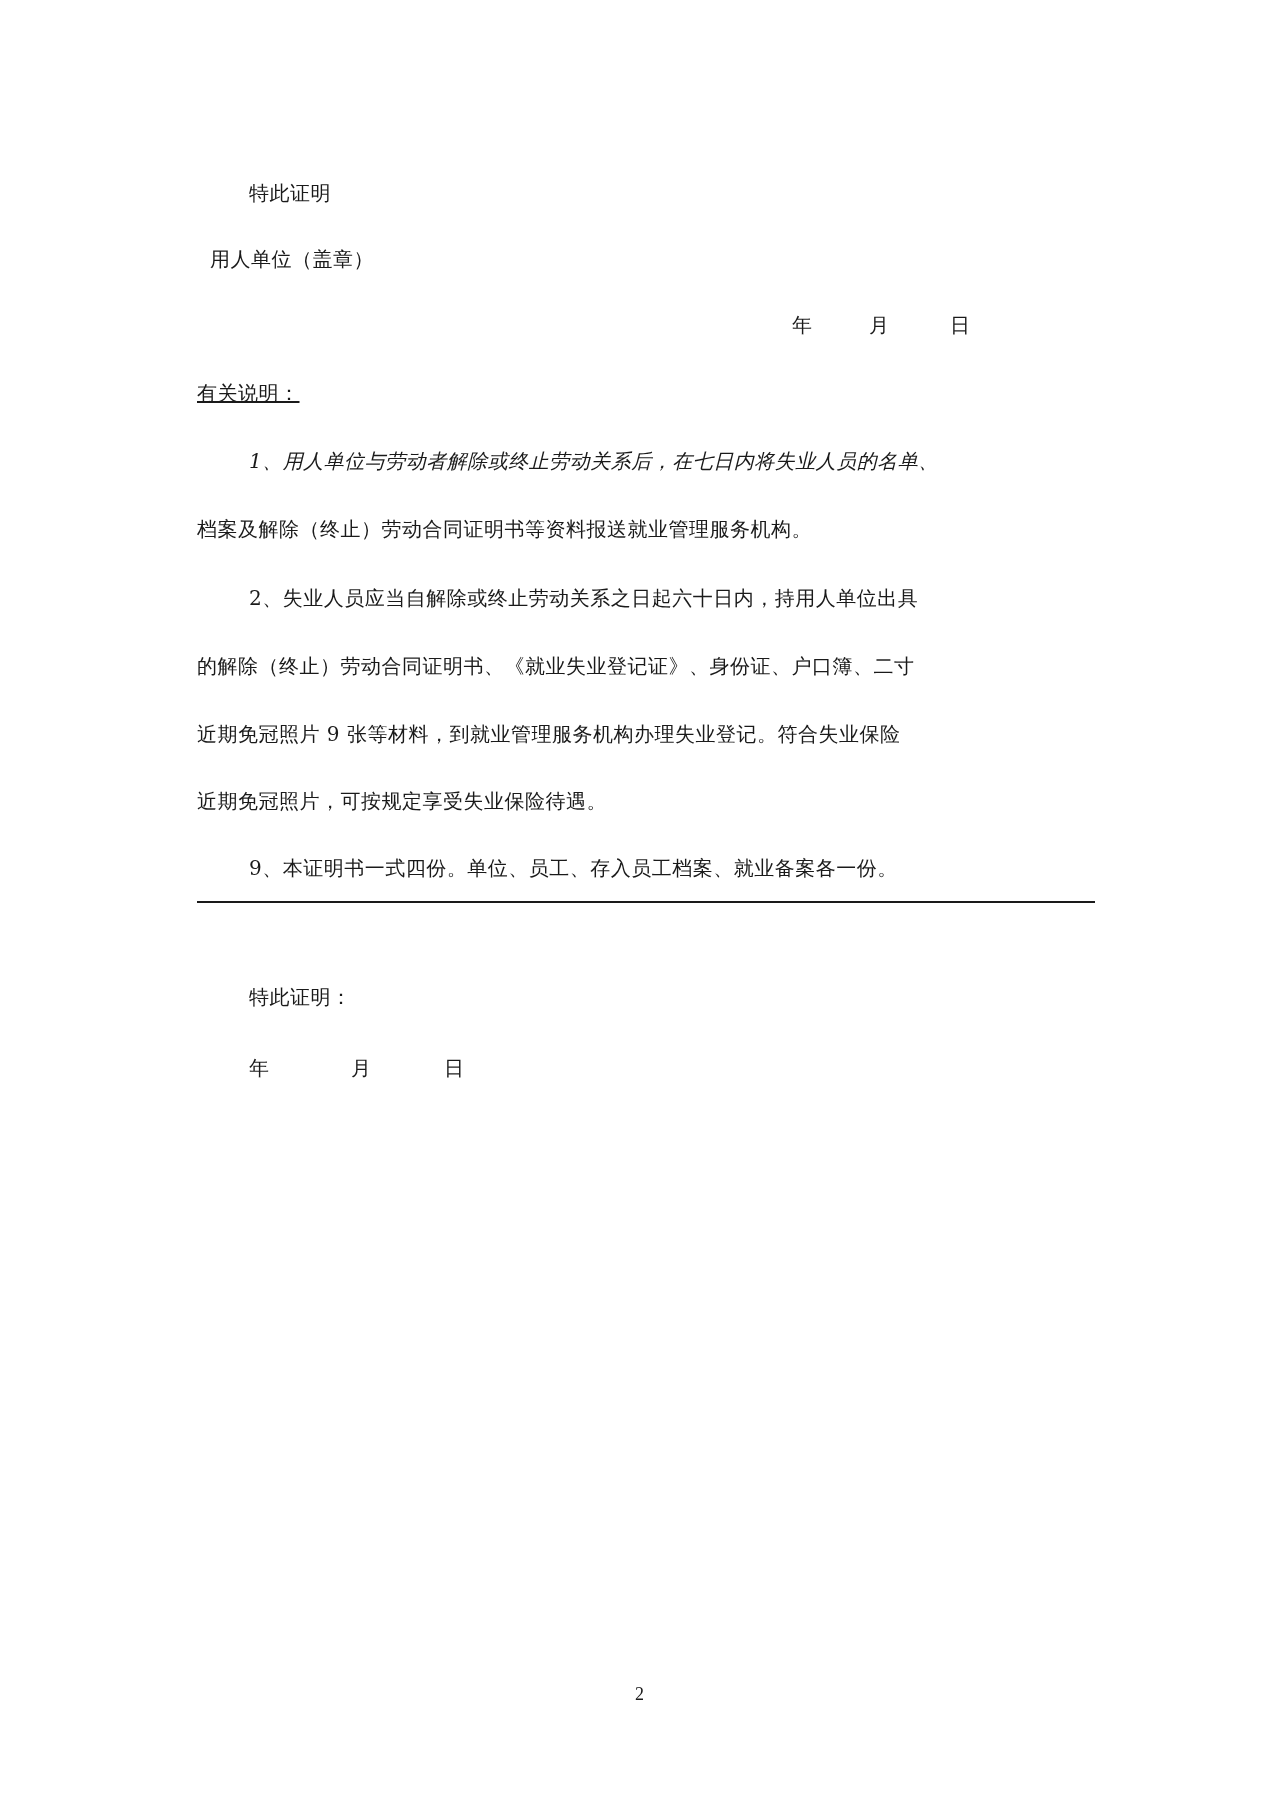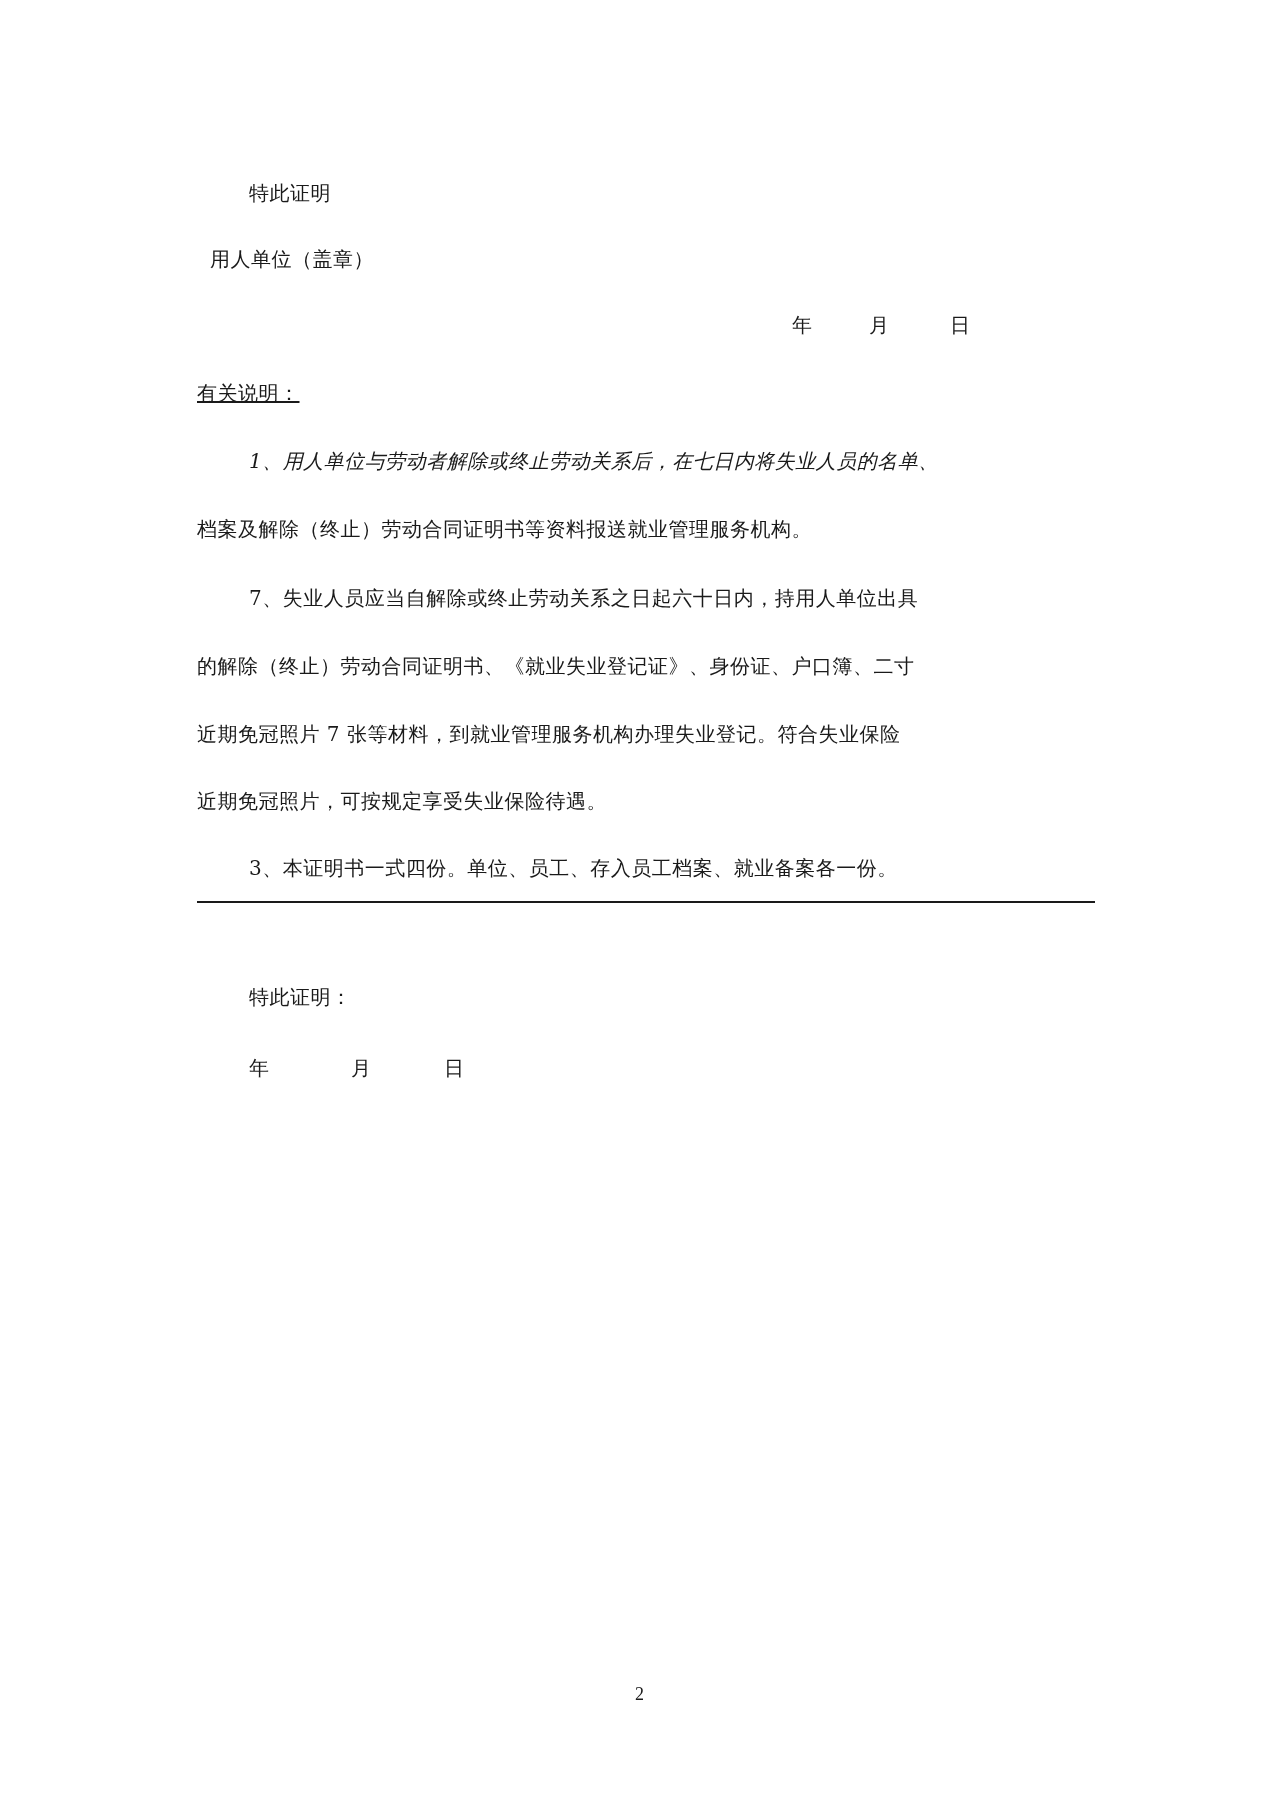--- a/index.html
+++ b/index.html
@@ -24,26 +24,26 @@
     <span style="left:792px;">年</span>
     <span style="left:869px;">月</span>
     <span style="left:950px;">日</span>
   </div>
 
   <div class="line" style="left:197px; top:378px;text-decoration:underline;">有关说明：</div>
 
   <div class="line" style="left:249px; top:446px;font-style:italic;">1、用人单位与劳动者解除或终止劳动关系后，在七日内将失业人员的名单、</div>
   <div class="line" style="left:197px; top:514px;text-align:center;">档案及解除（终止）劳动合同证明书等资料报送就业管理服务机构。</div>
 
-  <div class="line" style="left:249px; top:583px;">7、失业人员应当自解除或终止劳动关系之日起六十日内，持用人单位出具</div>
+  <div class="line" style="left:249px; top:583px;">2、失业人员应当自解除或终止劳动关系之日起六十日内，持用人单位出具</div>
   <div class="line" style="left:197px; top:651px;">的解除（终止）劳动合同证明书、《就业失业登记证》、身份证、户口簿、二寸</div>
-  <div class="line" style="left:197px; top:719px;">近期免冠照片 7 张等材料，到就业管理服务机构办理失业登记。符合失业保险</div>
+  <div class="line" style="left:197px; top:719px;">近期免冠照片 9 张等材料，到就业管理服务机构办理失业登记。符合失业保险</div>
   <div class="line" style="left:197px; top:786px;">近期免冠照片，可按规定享受失业保险待遇。</div>
 
-  <div class="line" style="left:249px; top:853px;">3、本证明书一式四份。单位、员工、存入员工档案、就业备案各一份。</div>
+  <div class="line" style="left:249px; top:853px;">9、本证明书一式四份。单位、员工、存入员工档案、就业备案各一份。</div>
 
   <div class="rule"></div>
 
   <div class="line" style="left:249px; top:982px;">特此证明：</div>
 
   <div class="line date" style="left:0; top:1053px; width:1280px;">
     <span style="left:249px;">年</span>
     <span style="left:351px;">月</span>
     <span style="left:444px;">日</span>
   </div>

